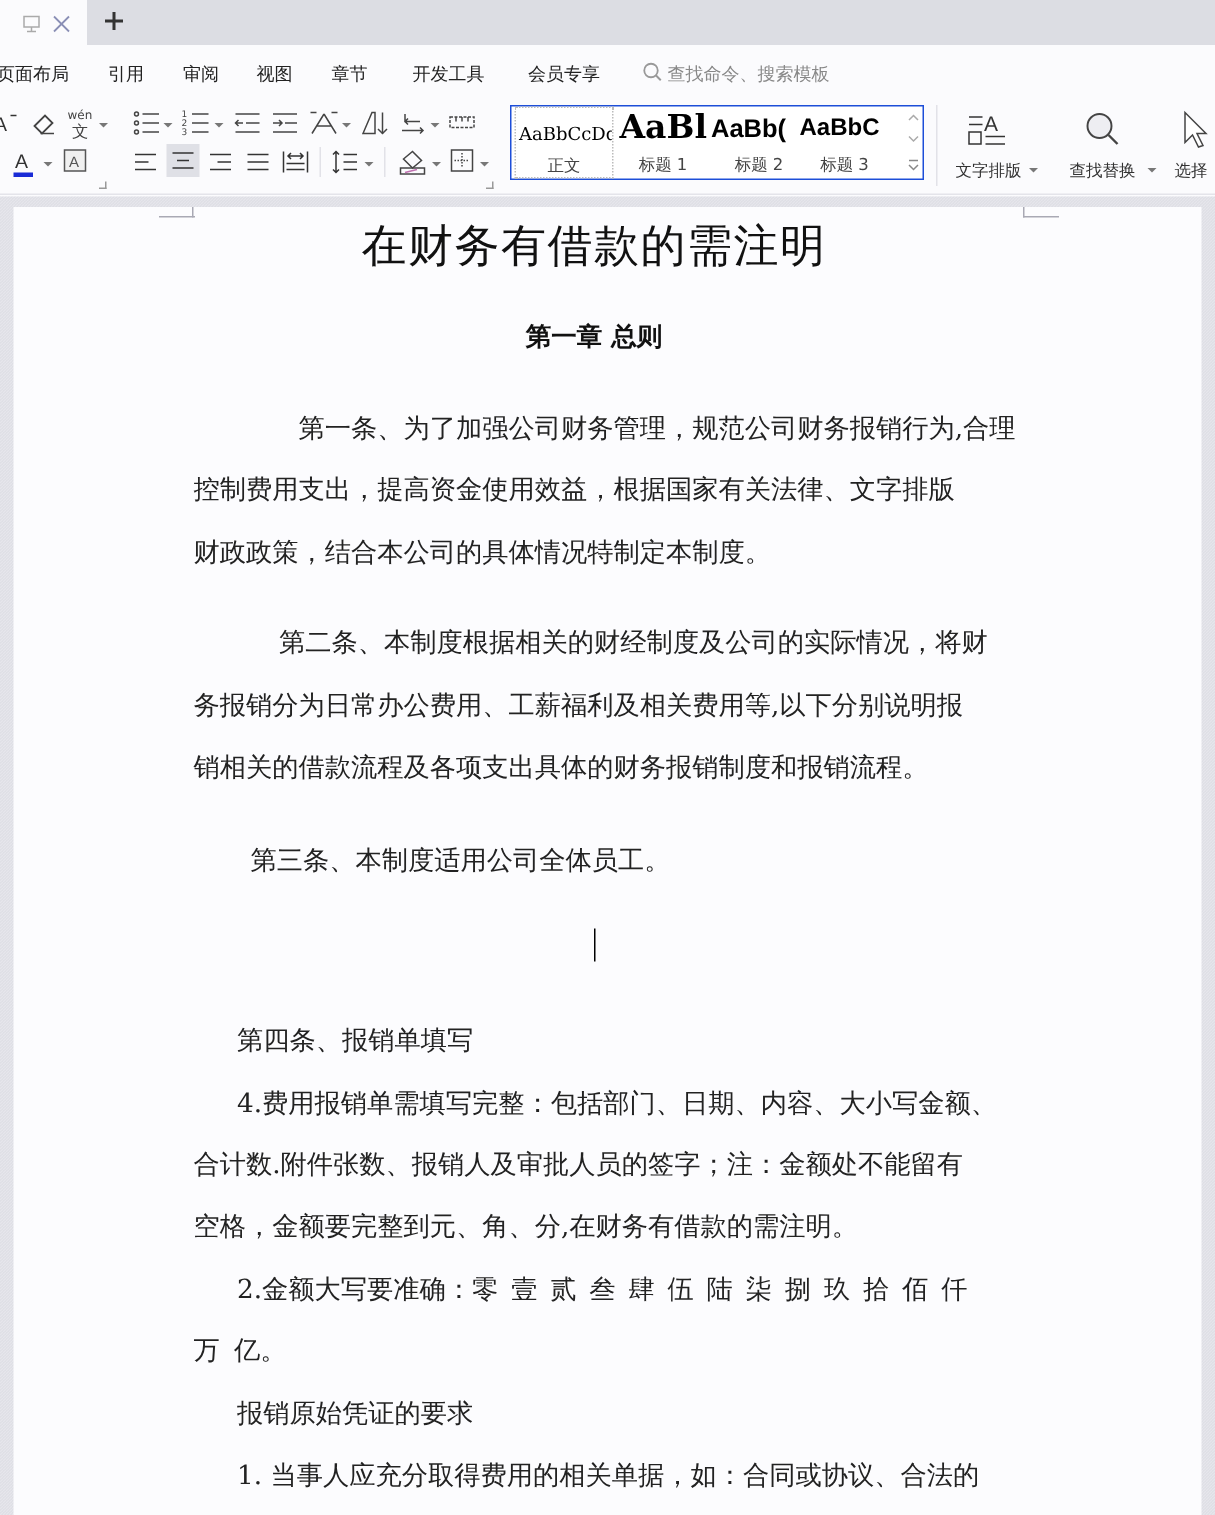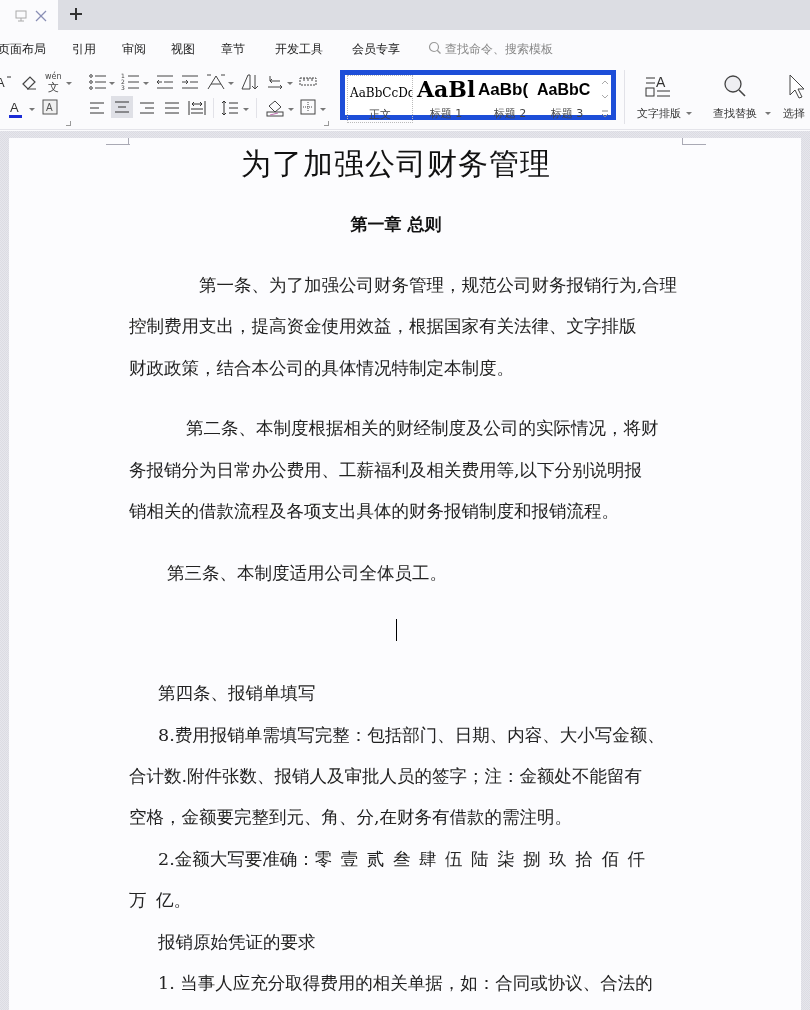--- a/index.html
+++ b/index.html
@@ -19,21 +19,21 @@
 
   
   .ribbon { position: absolute; left: 0; top: 66px; width: 810px; height: 64px; background: #fbfbfd; border-bottom: 1px solid #e4e4ea; }
   .tb { position: absolute; display: flex; align-items: center; justify-content: center; }
   .tb svg { display: block; }
   .tb.selected { background: #dfe0e6; }
   .caret { position: absolute; width: 0; height: 0; border-left: 3px solid transparent; border-right: 3px solid transparent; border-top: 3px solid #777; }
   .sep { position: absolute; width: 1px; background: #e2e2e8; }
   .corner { position: absolute; width: 5px; height: 5px; border-right: 1px solid #999; border-bottom: 1px solid #999; }
 
-  .styles-gallery { position: absolute; left: 340px; top: 4px; width: 276px; height: 50px; border: 5px solid #1d4ed8; background: #fff; }
+  .styles-gallery { position: absolute; left: 340px; top: 4px; width: 276px; height: 50px; border: 1px solid #1d4ed8; background: #fff; }
   .style-item { position: absolute; top: 0; height: 48px; overflow: hidden; }
   .style-item .sample { position: absolute; left: 0; top: 4px; white-space: nowrap; color: #000; }
   .style-item .label { position: absolute; top: 31px; width: 100%; text-align: center; font-size: 11px; color: #444; white-space: nowrap; }
   .style-item.active { border: 1px dotted #bbb; }
   .gallery-scroll { position: absolute; right: 0; top: 0; width: 12px; height: 48px; }
 
   .big-tool { position: absolute; top: 4px; height: 54px; text-align: center; }
   .big-tool .lbl { position: absolute; top: 36px; left: 0; width: 100%; font-size: 11px; color: #333; white-space: nowrap; }
 
   
@@ -329,41 +329,41 @@
 </div>
 
 <div class="workspace">
   <div class="ws-pattern"></div>
   <div class="page">
     <span class="margin-mark" style="left:97px;top:6px;width:24px;height:0;border-width:0 0 1px 0;"></span>
     <span class="margin-mark" style="left:119px;top:0px;width:0;height:7px;border-width:0 0 0 1px;"></span>
     <span class="margin-mark" style="left:673px;top:0px;width:0;height:7px;border-width:0 0 0 1px;"></span>
     <span class="margin-mark" style="left:673px;top:6px;width:24px;height:0;border-width:0 0 1px 0;"></span>
 
-    <div class="doc-title" style="top:6px;left:-9px;">为了加强公司财务管理</div>
+    <div class="doc-title" style="top:6px;left:-9px;">在财务有借款的需注明</div>
 
     <div class="chapter" style="top:75px;left:-9px;">第一章  总则</div>
 
     <div class="line" style="left:159px;top:135px;margin-left:31px;">第一条、为了加强公司财务管理，规范公司财务报销行为,合理</div>
     <div class="line" style="left:120px;top:176px;">控制费用支出，提高资金使用效益，根据国家有关法律、文字排版</div>
     <div class="line" style="left:177px;top:278px;">第二条、本制度根据相关的财经制度及公司的实际情况，将财</div>
 
     <div class="line" style="left:120px;top:218px;">财政政策，结合本公司的具体情况特制定本制度。</div>
     <div class="line" style="left:120px;top:361px;">销相关的借款流程及各项支出具体的财务报销制度和报销流程。</div>
     <div class="line" style="left:120px;top:320px;">务报销分为日常办公费用、工薪福利及相关费用等,以下分别说明报</div>
 
     <div class="line" style="left:158px;top:423px;">第三条、本制度适用公司全体员工。</div>
 
     <div class="chapter" style="top:481px;left:-9px;">
       <span class="cursor"></span>
     </div>
 
     <div class="line" style="left:149px;top:543px;">第四条、报销单填写</div>
 
-    <div class="line" style="left:149px;top:585px;">8.费用报销单需填写完整：包括部门、日期、内容、大小写金额、</div>
+    <div class="line" style="left:149px;top:585px;">4.费用报销单需填写完整：包括部门、日期、内容、大小写金额、</div>
     <div class="line" style="left:120px;top:626px;">合计数.附件张数、报销人及审批人员的签字；注：金额处不能留有</div>
     <div class="line" style="left:120px;top:667px;">空格，金额要完整到元、角、分,在财务有借款的需注明。</div>
 
     <div class="line" style="left:149px;top:709px;word-spacing:3px;">2.金额大写要准确：零 壹 贰 叁 肆 伍 陆 柒 捌 玖 拾 佰 仟</div>
     <div class="line" style="left:120px;top:750px;word-spacing:4px;">万 亿。</div>
 
     <div class="line" style="left:149px;top:792px;">报销原始凭证的要求</div>
     <div class="line" style="left:149px;top:833px;">1.  当事人应充分取得费用的相关单据，如：合同或协议、合法的</div>
   </div>
 </div>

